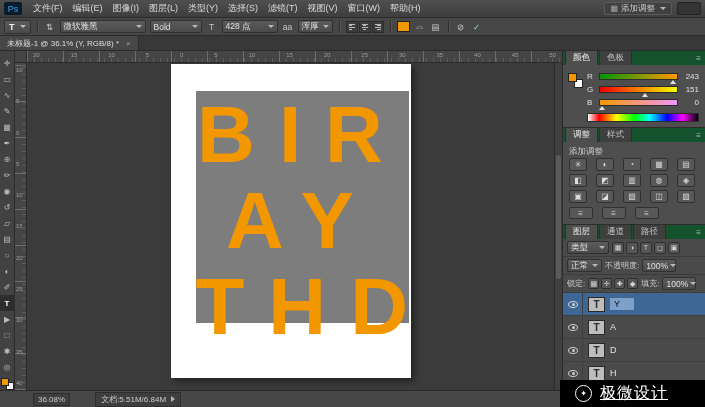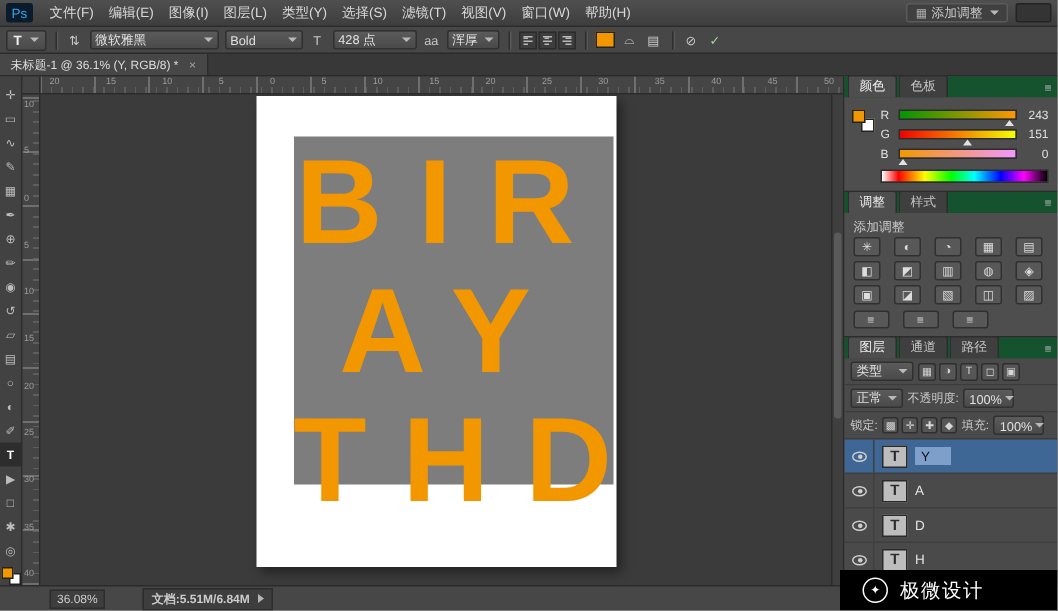--- a/index.html
+++ b/index.html
@@ -135,28 +135,28 @@
   .eye { width:10px; height:7px; border:1px solid #cfcfcf; border-radius:50%; position:relative; }
   .eye::after { content:''; position:absolute; left:3px; top:1px; width:3px; height:3px; background:#cfcfcf; border-radius:50%; }
   .thumb { width:17px; height:15px; background:#bdbdbd; color:#2c2c2c; font-weight:bold; font-size:10px;
     display:flex; align-items:center; justify-content:center; margin:0 5px; border:1px solid #2a2a2a; }
   .layer-name { font-size:9px; color:#e3e3e3; }
   .layer-row.active .layer-name { background:#7e9fca; color:#101010; padding:1px 14px 1px 4px; }
   
   .statusbar { height:17px; background:#474747; border-top:1px solid #2b2b2b; display:flex;
     align-items:center; gap:25px; padding-left:33px; font-size:8px; color:#cccccc; }
   .zoom-box { background:#3e3e3e; border:1px solid #2d2d2d; padding:1px 4px; }
-  .doc-box { background:#3e3e3e; border:1px solid #2d2d2d; padding:1px 5px; display:flex; align-items:center; gap:5px;font-weight:bold; }
+  .doc-box { background:#3e3e3e; border:1px solid #2d2d2d; padding:1px 5px; display:flex; align-items:center; gap:5px; }
   .tri { width:0; height:0; border-top:3px solid transparent; border-bottom:3px solid transparent; border-left:4px solid #b5b5b5; }
   
   .watermark { position:absolute; right:0; bottom:0; width:145px; height:27px; background:#000000;
     display:flex; align-items:center; gap:8px; padding-left:15px; z-index:30; }
   .wm-logo { width:17px; height:17px; border:1.5px solid #ffffff; border-radius:50%;
     display:flex; align-items:center; justify-content:center; color:#ffffff; font-size:8px; }
-  .wm-text { color:#ffffff; font-size:13px; letter-spacing:1px; }
+  .wm-text { color:#ffffff; font-size:16px; letter-spacing:1px;text-decoration:underline; }
 </style>
 </head>
 <body>
 
 <div class="app">
 
   <header class="titlebar">
     <span class="ps-logo">Ps</span>
     <nav class="menus">
         <span class="menu-item">文件(F)</span>

